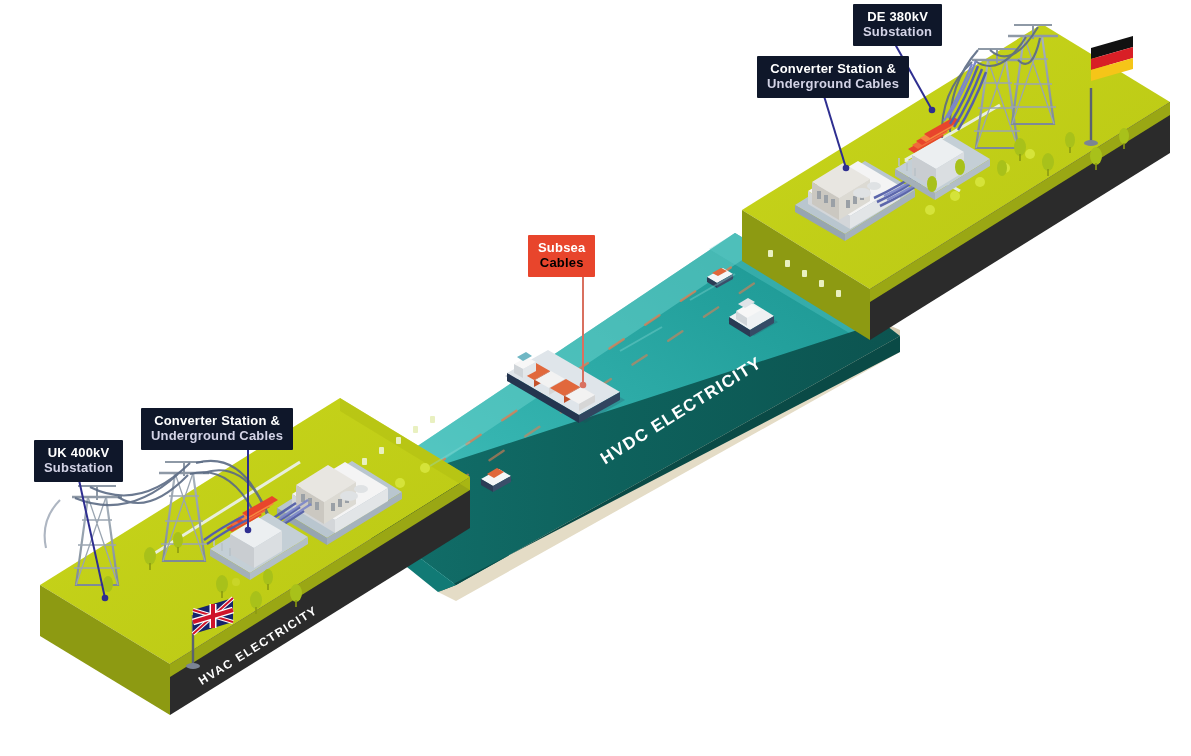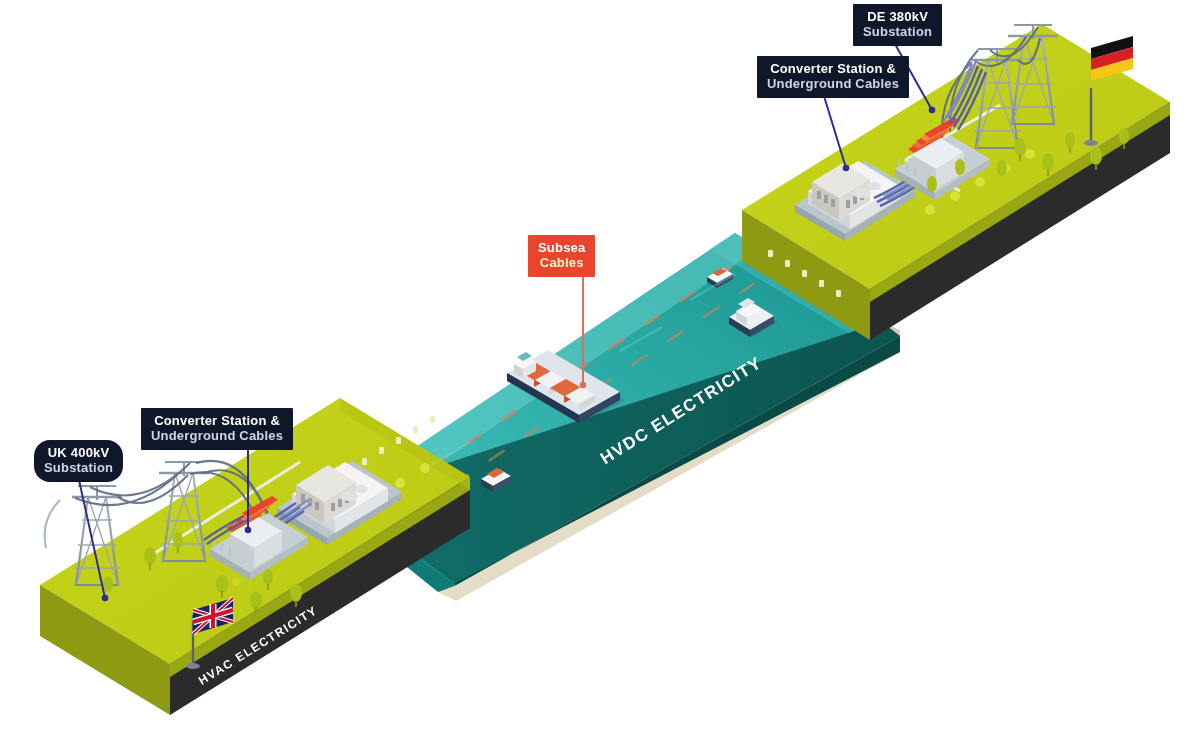--- a/index.html
+++ b/index.html
@@ -8,22 +8,22 @@
   #stage{position:relative;width:1191px;height:756px;background:#fff;}
   #art{position:absolute;left:0;top:0;width:1191px;height:756px;}
   .lbl{position:absolute;box-sizing:border-box;padding:5px 10px 6px 10px;
        text-align:center;line-height:1.18;border-radius:1px;
        white-space:nowrap;letter-spacing:.2px;}
   .lbl .l1{display:block;font-weight:bold;font-size:13px;color:#ffffff;}
   .lbl .l2{display:block;font-weight:bold;font-size:13px;color:#d9d9e8;}
   .lbl.navy{background:#0f172a;}
   .lbl.navy .l2{color:#d3d3e6;}
   .lbl.red{background:#e8452c;}
-  .lbl.red .l2{color:#fef9c3;}
-  .uklbl1{left:34px;top:440px;border-radius:16px;}
+  .lbl.red .l2{color:#000000;}
+  .uklbl1{left:34px;top:440px;}
   .uklbl2{left:141px;top:408px;}
   .delbl1{left:853px;top:4px;}
   .delbl2{left:757px;top:56px;}
   .sealbl{left:528px;top:235px;}
   .hv{position:absolute;color:#ffffff;font-weight:bold;letter-spacing:1.4px;
       white-space:nowrap;pointer-events:none;}
 </style>
 </head>
 <body>
 

